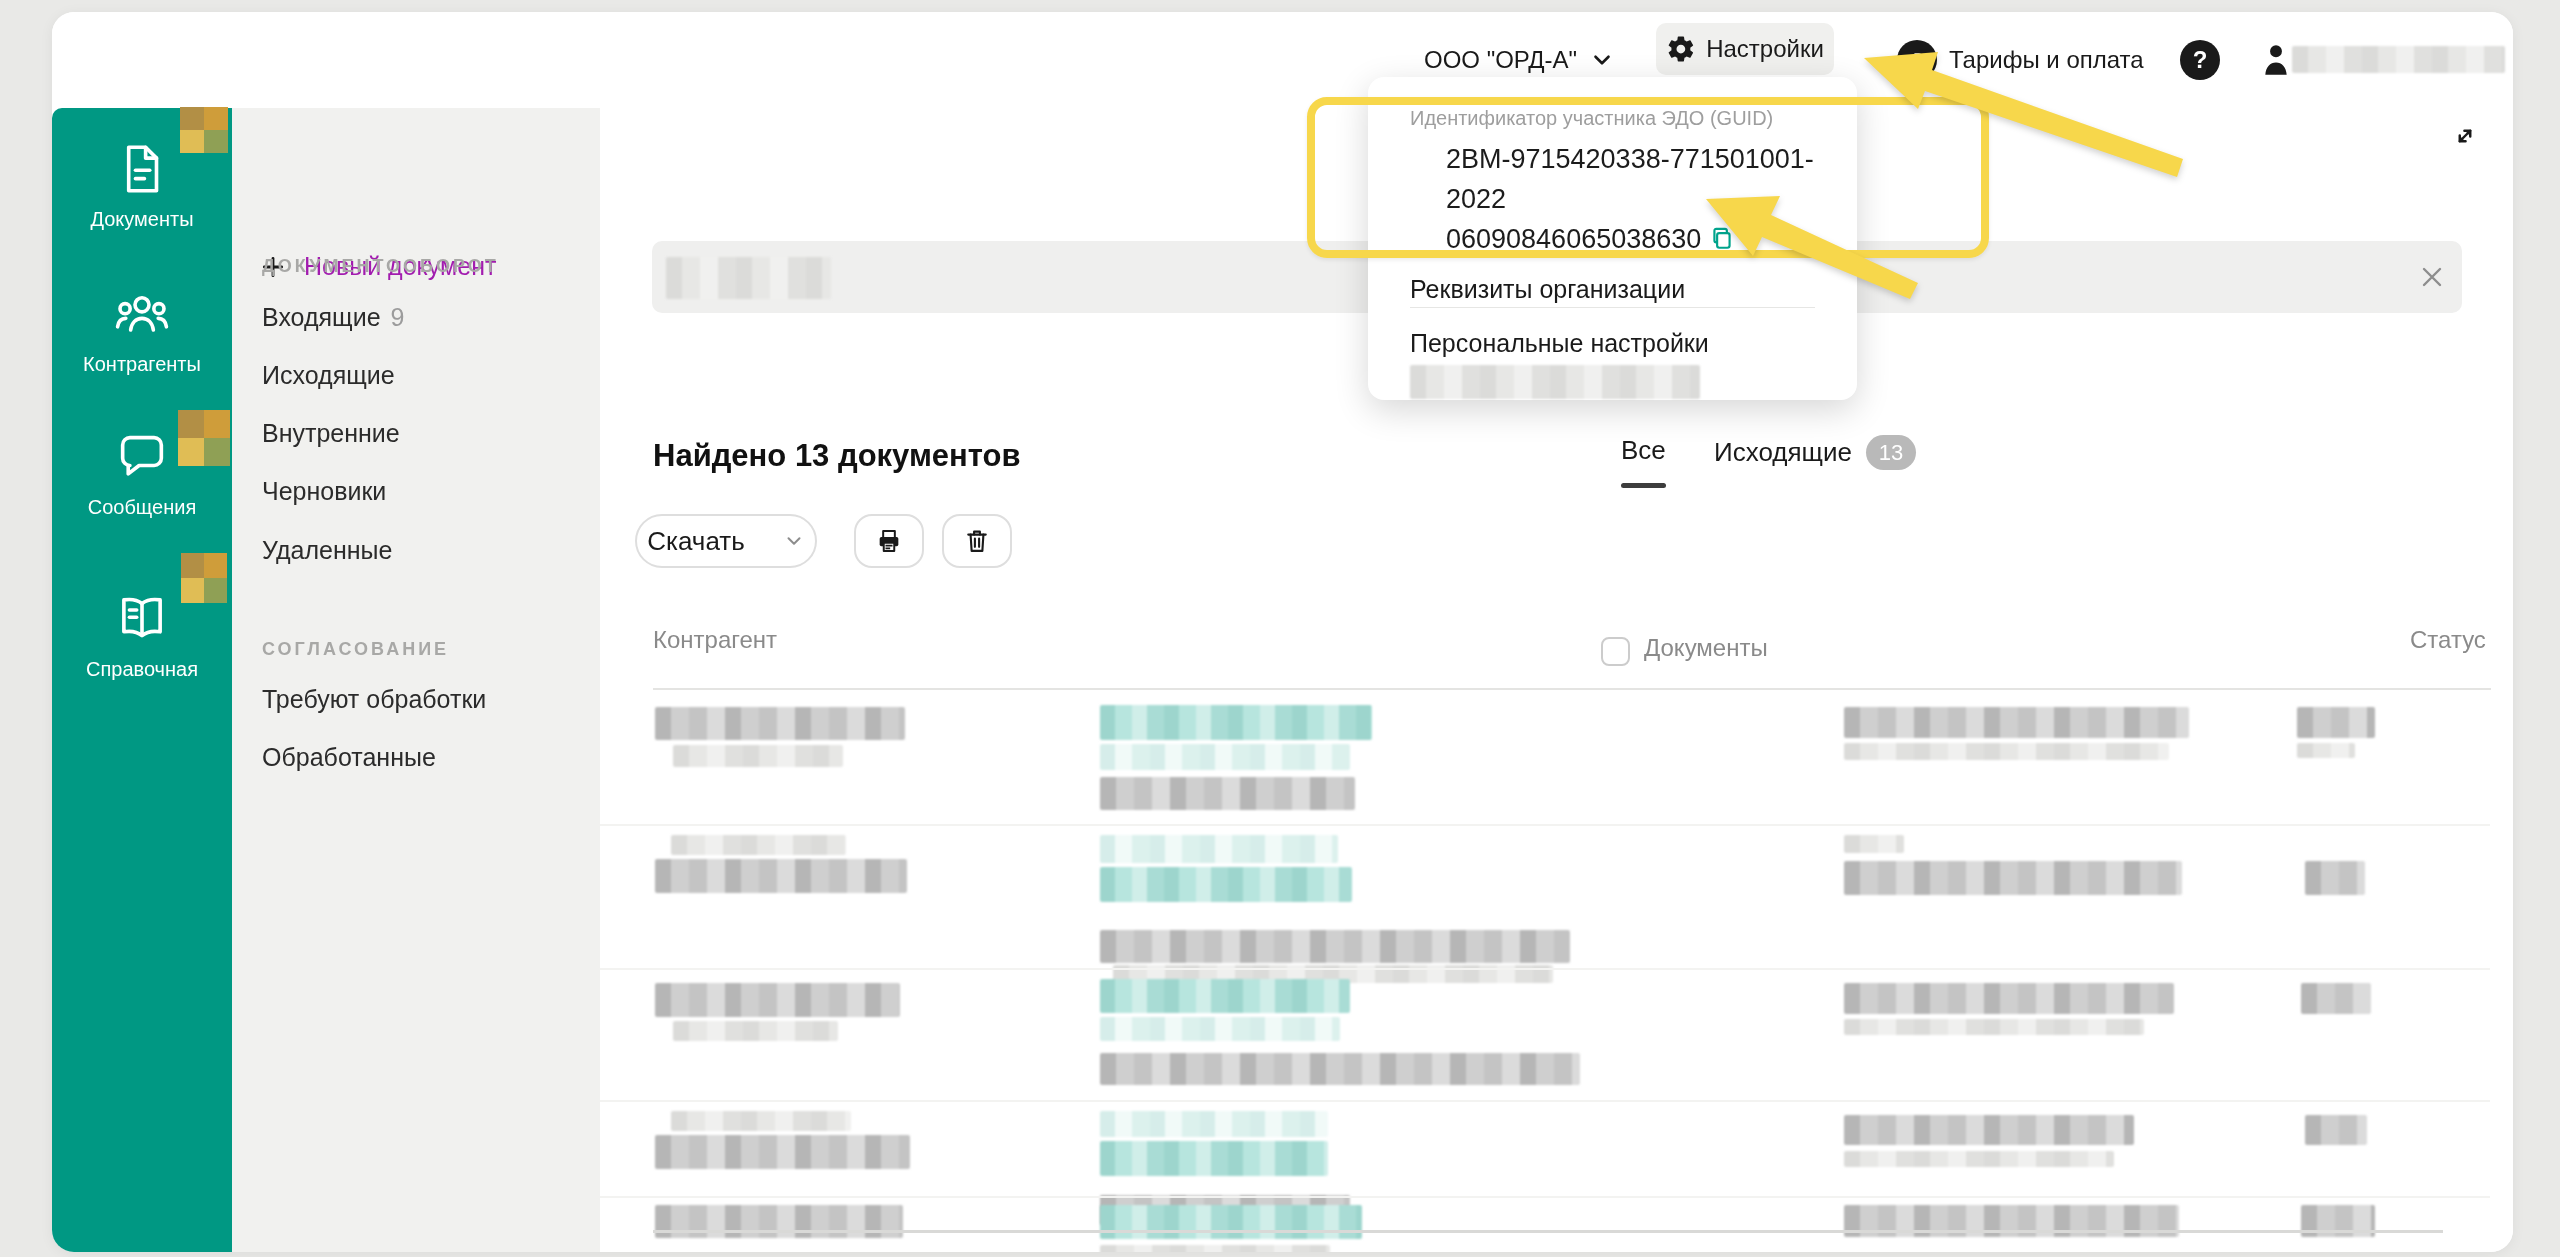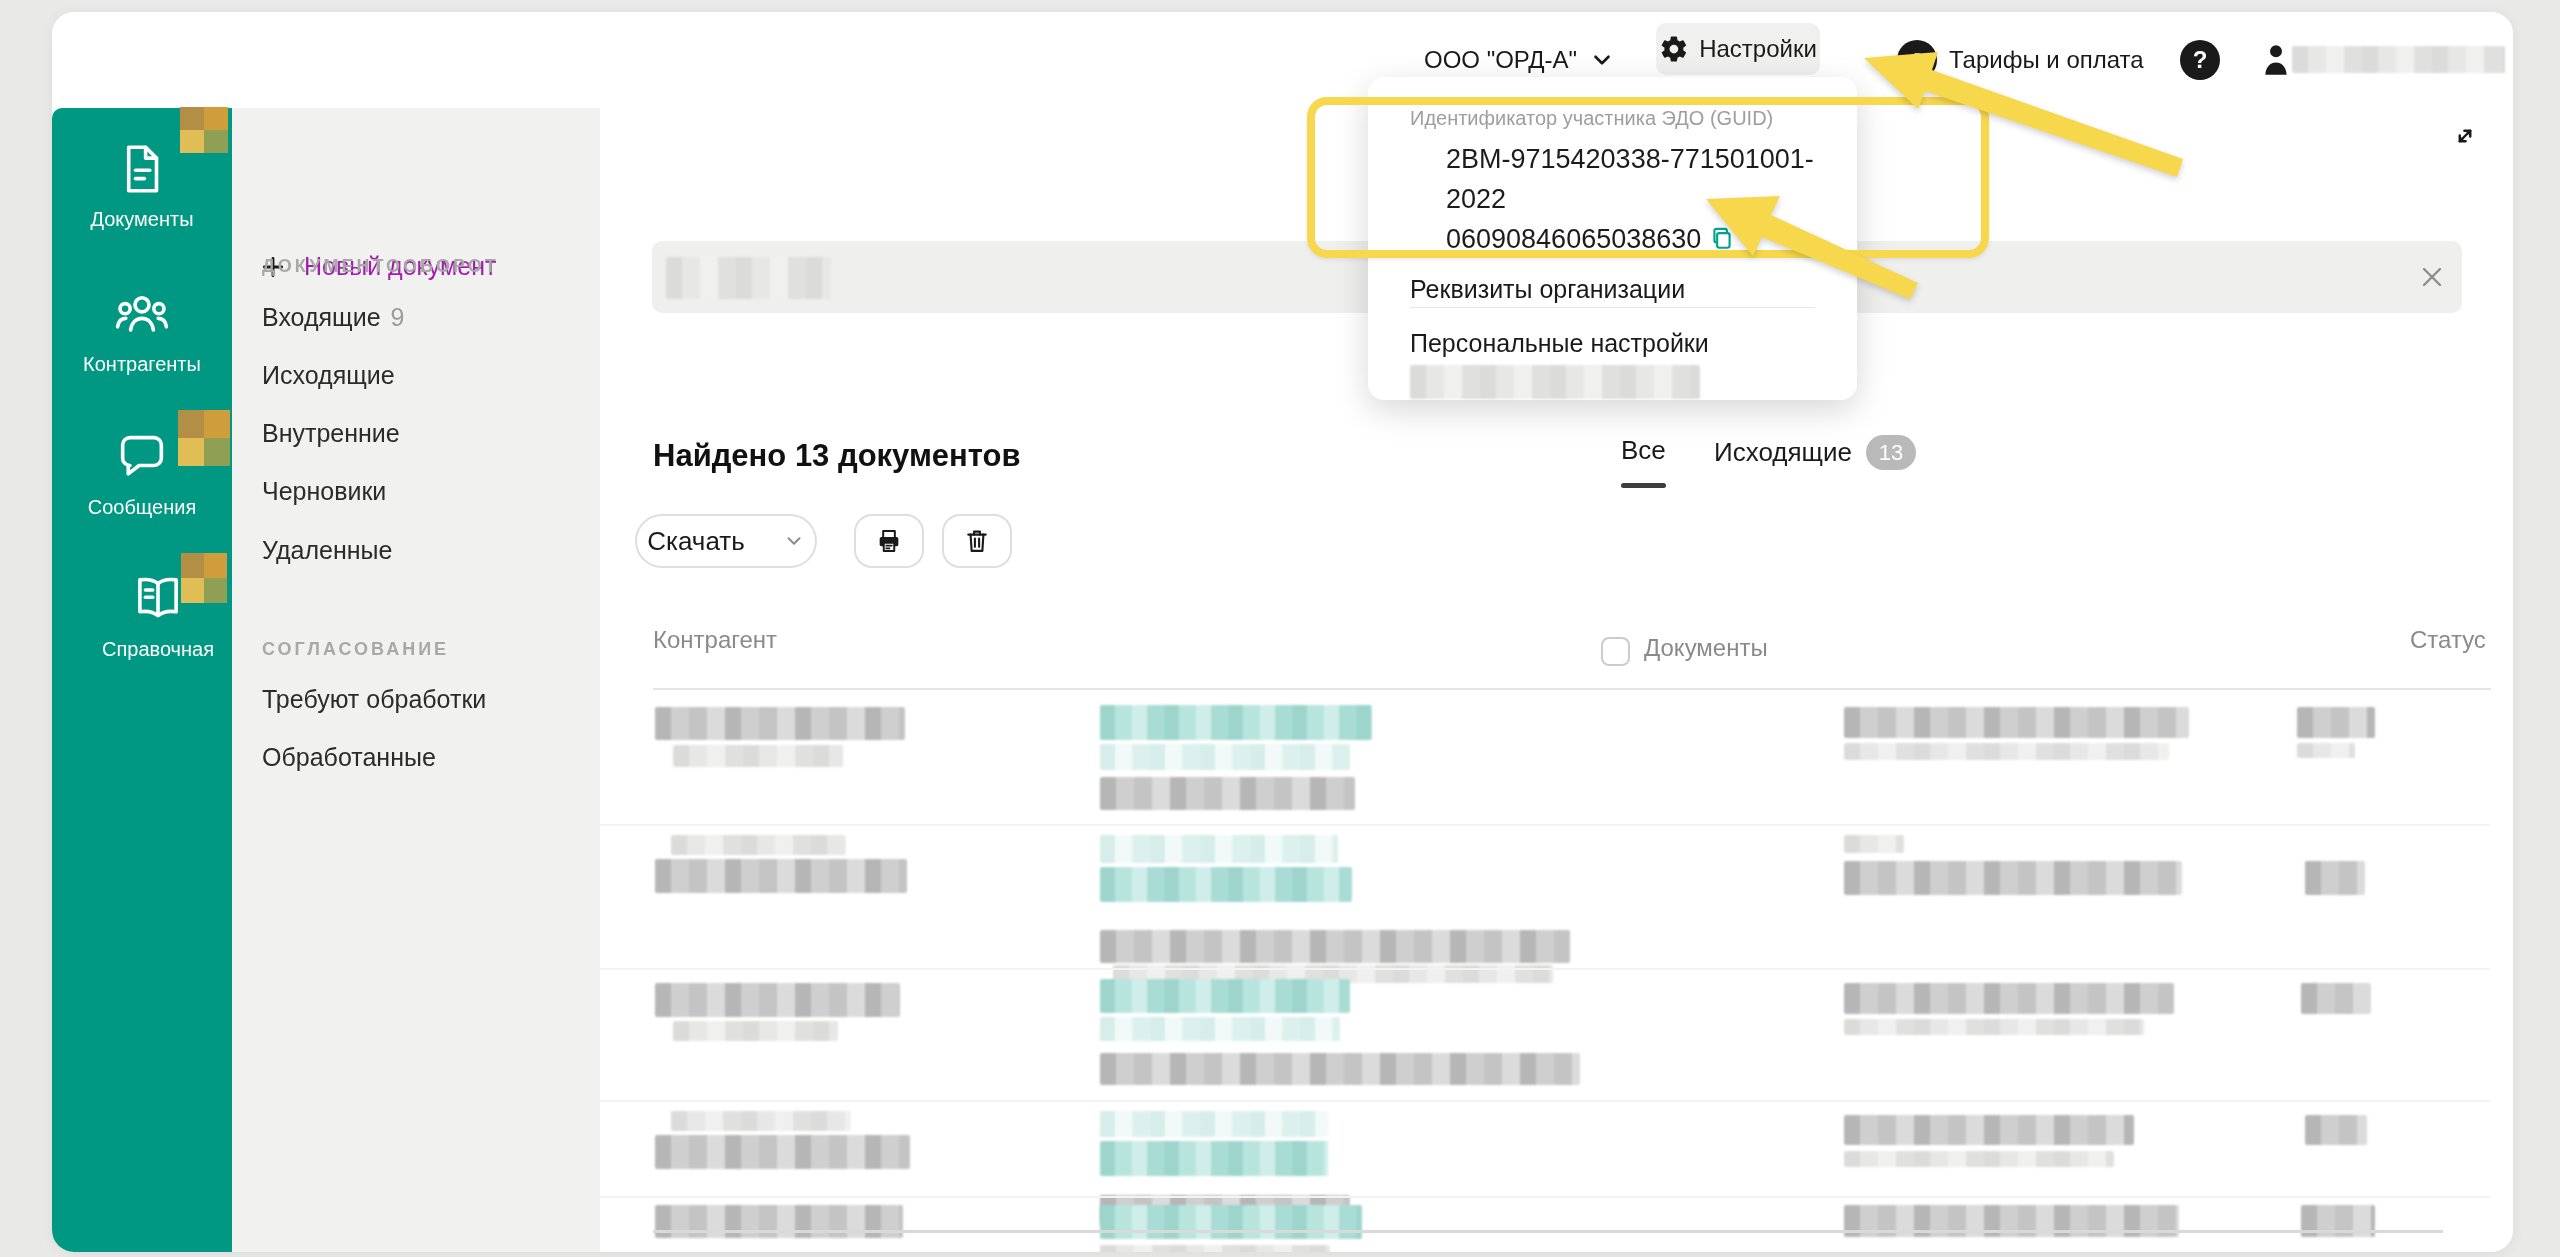--- a/index.html
+++ b/index.html
@@ -7,21 +7,21 @@
   #window{position:absolute;left:52px;top:12px;width:2461px;height:1240px;background:#ffffff;
           border-radius:22px;overflow:hidden;box-shadow:0 2px 14px rgba(0,0,0,.06);}
   .abs{position:absolute;}
 
   
   #appheader{position:absolute;left:0;top:0;width:100%;height:96px;background:#fff;}
   .logo{position:absolute;left:6px;top:0;height:96px;display:flex;align-items:center;gap:10px;}
   .logo .l1{font-size:33px;font-weight:bold;color:#1a1a1a;letter-spacing:-.5px;}
   .logo .l2{font-size:33px;font-weight:500;color:#1ac0a4;}
   .hitem{position:absolute;top:0;height:96px;display:flex;align-items:center;gap:12px;font-size:24px;color:#1a1a1a;}
-  .settings-btn{position:absolute;left:1604px;top:11px;width:164px;height:52px;background:#f0f0ee;border-radius:10px;
+  .settings-btn{position:absolute;left:1604px;top:11px;width:178px;height:52px;background:#f0f0ee;border-radius:10px;
                 display:flex;align-items:center;justify-content:center;gap:10px;font-size:24px;color:#1a1a1a;cursor:pointer;}
   .circle-ic{width:40px;height:40px;border-radius:50%;background:#1a1a1a;color:#fff;display:flex;align-items:center;justify-content:center;
              font-size:24px;font-weight:bold;}
   .name-blur{position:absolute;left:2240px;top:34px;width:213px;height:27px;border-radius:3px;}
 
   
   .mz{filter:blur(1px);border-radius:2px;}
   .gblur{background:
       repeating-linear-gradient(90deg, rgba(0,0,0,.12) 0 16px, rgba(0,0,0,0) 16px 34px, rgba(0,0,0,.05) 34px 52px, rgba(255,255,255,.25) 52px 70px),
       #cfcfcf;}
@@ -149,21 +149,21 @@
           </g>
         </svg>
         <span class="lbl">Контрагенты</span>
       </div>
       <div class="side-item" style="top:320px;">
         <svg class="side-ic" viewBox="0 0 24 24">
           <path fill="none" stroke="#fff" stroke-width="1.5" stroke-linecap="round" stroke-linejoin="round" d="M4 7a3 3 0 0 1 3-3h10a3 3 0 0 1 3 3v5.5a3 3 0 0 1-3 3h-6.2L6.3 19v-3.5H7a3 3 0 0 1-3-3z"></path>
         </svg>
         <span class="lbl">Сообщения</span>
       </div>
-      <div class="side-item" style="top:462px;padding-left:16px;">
+      <div class="side-item" style="top:482px;">
         <svg class="side-ic" viewBox="0 0 24 24">
           <g fill="none" stroke="#fff" stroke-width="1.5" stroke-linecap="round" stroke-linejoin="round">
             <path d="M12 5.6C10.1 4.1 7.6 3.6 4.5 4.1v13.2c3.1-.5 5.6 0 7.5 1.6 1.9-1.6 4.4-2.1 7.5-1.6V4.1c-3.1-.5-5.6 0-7.5 1.5z"></path>
             <line x1="12" y1="5.6" x2="12" y2="18.6"></line>
               <line x1="6.8" y1="8.3" x2="9.8" y2="8.3"></line>
               <line x1="6.8" y1="11.3" x2="9.8" y2="11.3"></line>
           </g>
         </svg>
         <span class="lbl">Справочная</span>
       </div>

